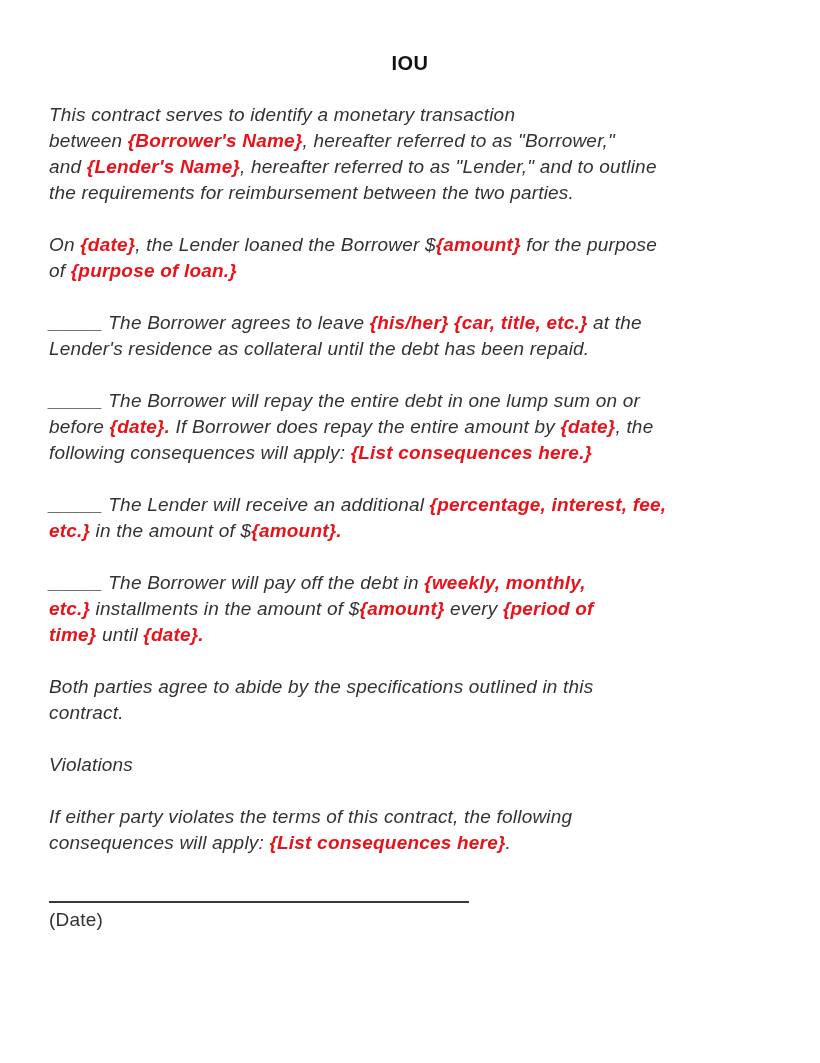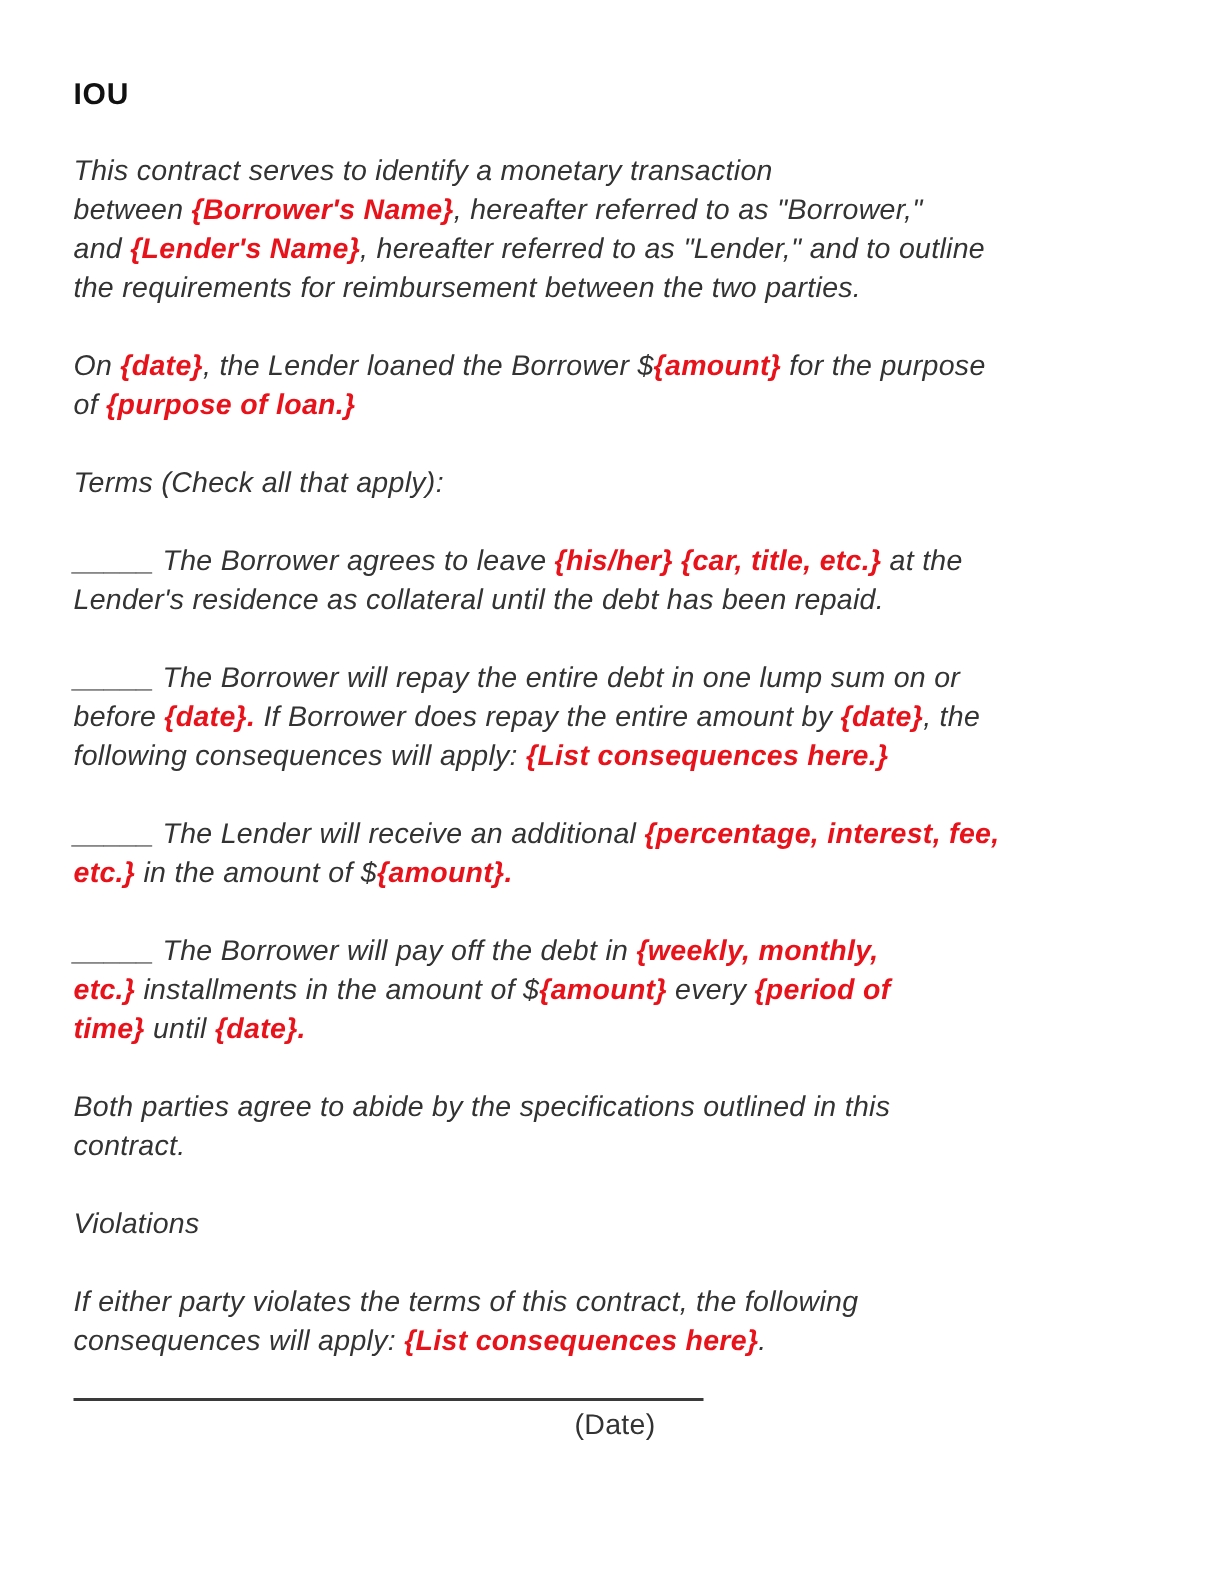--- a/index.html
+++ b/index.html
@@ -17,37 +17,37 @@
     font-family: "Liberation Sans", "DejaVu Sans", sans-serif;
     font-size: 19px;
     line-height: 26px;
     color: var(--text);
     letter-spacing: 0.2px;
   }
   .doc-title {
     font-size: 20px;
     font-weight: bold;
     color: #111;
-    text-align: left;
+    text-align: center;
     margin: 6px 0 0 0;
     letter-spacing: 0.5px;
   }
   .para {
     white-space: pre-wrap;
     margin: 26px 0 0 0;
     max-width: 722px;
     font-style: italic;
   }
   .ph {
     color: var(--red);
     font-weight: bold;
     margin-top: 28px;
   }
   .sig-block { margin-top: 44px; }
-  .sig-block.second { margin-top: 24px; text-align: center; }
+  .sig-block.second { margin-top: 45px; }
   .sig-line {
     width: 420px;
     height: 0;
     border-bottom: 2px solid #3a3a3a;
   }
   .sig-label {
     margin-top: 4px;
     white-space: pre;
   }
 </style>
@@ -57,21 +57,20 @@
 <div class="page">
   <h1 class="doc-title">IOU</h1>
 
   <div id="blocks">
       <p class="para"><span>This contract serves to identify a monetary transaction
 between </span><span class="ph">{Borrower's Name}</span><span>, hereafter referred to as "Borrower,"
 and </span><span class="ph">{Lender's Name}</span><span>, hereafter referred to as "Lender," and to outline
 the requirements for reimbursement between the two parties.</span></p>
       <p class="para"><span>On </span><span class="ph">{date}</span><span>, the Lender loaned the Borrower $</span><span class="ph">{amount}</span><span> for the purpose
 of </span><span class="ph">{purpose of loan.}</span></p>
-      <p class="para"><span>Terms (Check all that apply):</span></p>
       <p class="para"><span>_____ The Borrower agrees to leave </span><span class="ph">{his/her} {car, title, etc.}</span><span> at the
 Lender's residence as collateral until the debt has been repaid.</span></p>
       <p class="para"><span>_____ The Borrower will repay the entire debt in one lump sum on or
 before </span><span class="ph">{date}.</span><span> If Borrower does repay the entire amount by </span><span class="ph">{date}</span><span>, the
 following consequences will apply: </span><span class="ph">{List consequences here.}</span></p>
       <p class="para"><span>_____ The Lender will receive an additional </span><span class="ph">{percentage, interest, fee,
 etc.}</span><span> in the amount of $</span><span class="ph">{amount}.</span></p>
       <p class="para"><span>_____ The Borrower will pay off the debt in </span><span class="ph">{weekly, monthly,
 etc.}</span><span> installments in the amount of $</span><span class="ph">{amount}</span><span> every </span><span class="ph">{period of
 time}</span><span> until </span><span class="ph">{date}.</span></p>

